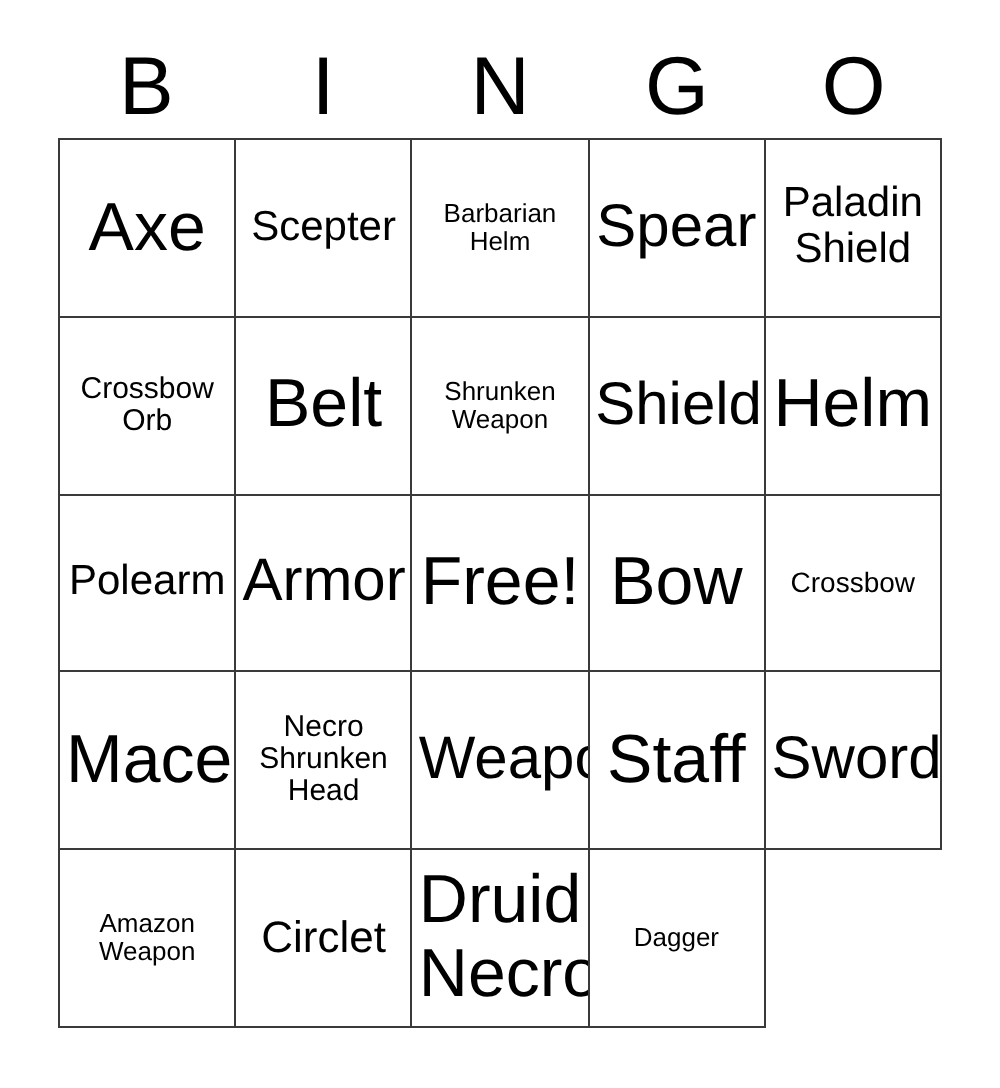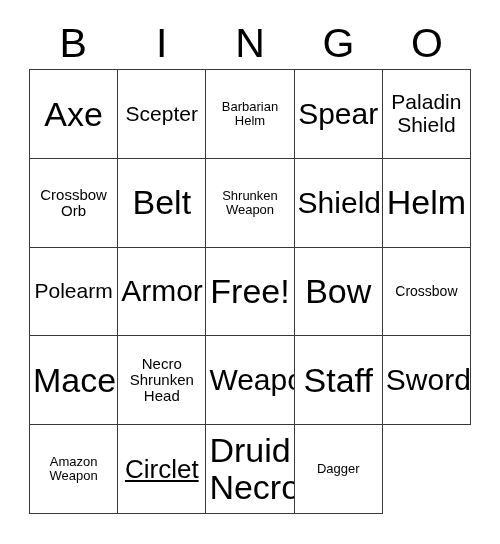--- a/index.html
+++ b/index.html
@@ -74,21 +74,21 @@
     display: block;
     width: 100%;
     line-height: 1.08;
     color: #000000;
     white-space: pre-line;
     word-break: normal;
   }
   
   .fs-xxl { font-size: 34px; }
   .fs-xl  { font-size: 30px; }
-  .fs-l   { font-size: 26px; text-decoration: underline; }
+  .fs-l   { font-size: 22px; }
   .fs-m   { font-size: 21px; }
   .fs-s   { font-size: 13px; }
   .fs-xs  { font-size: 15px; }
   .fs-xxs { font-size: 14px; }
 </style>
 </head>
 <body>
 
 <div id="card">
 

